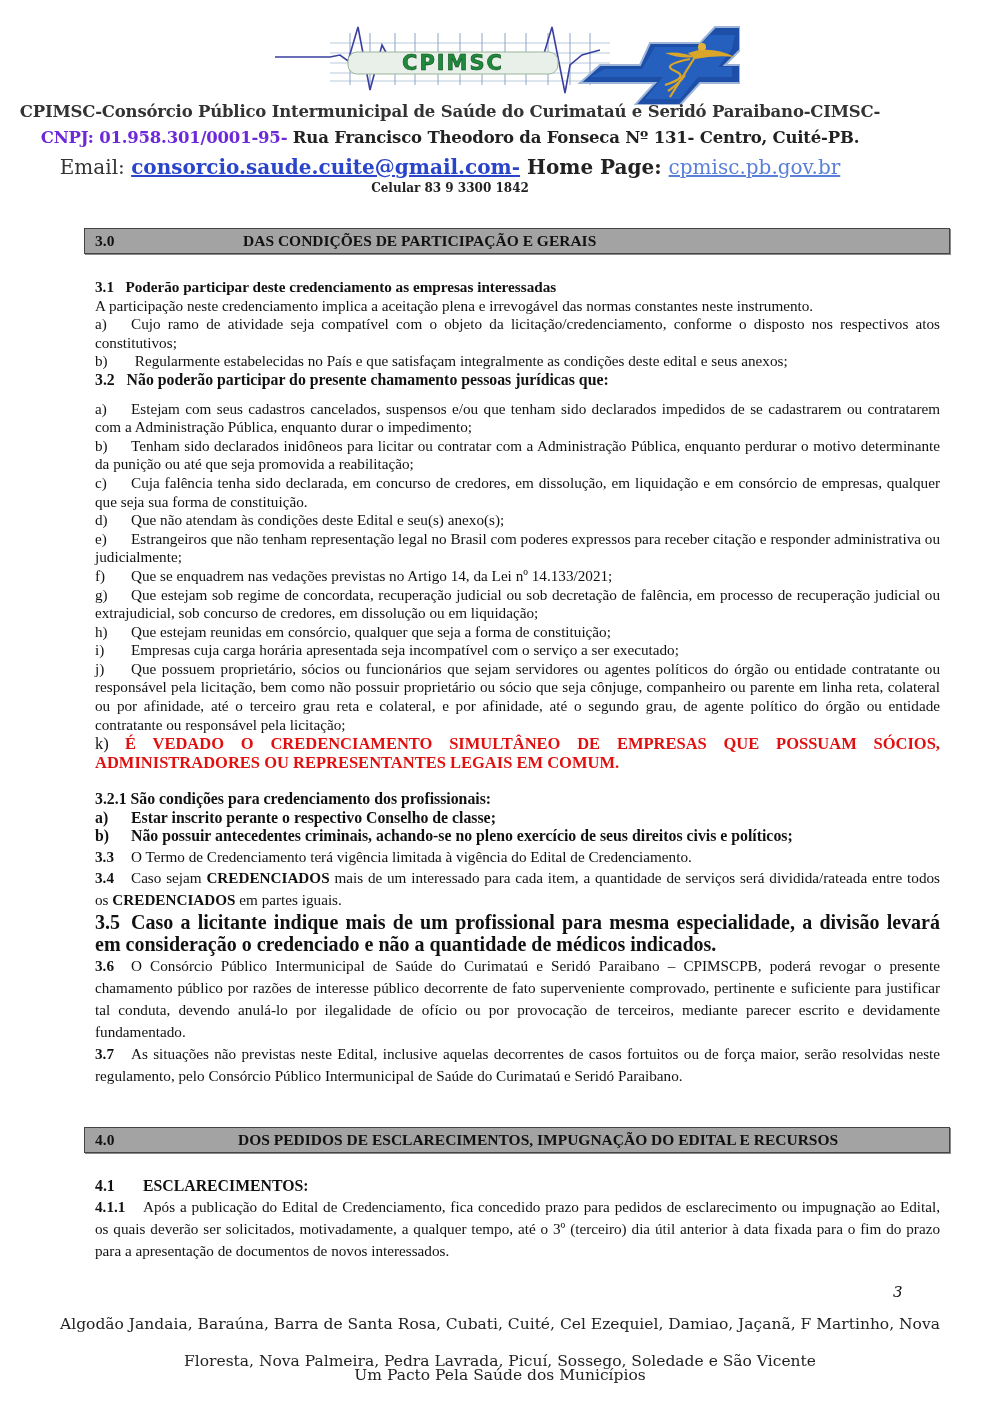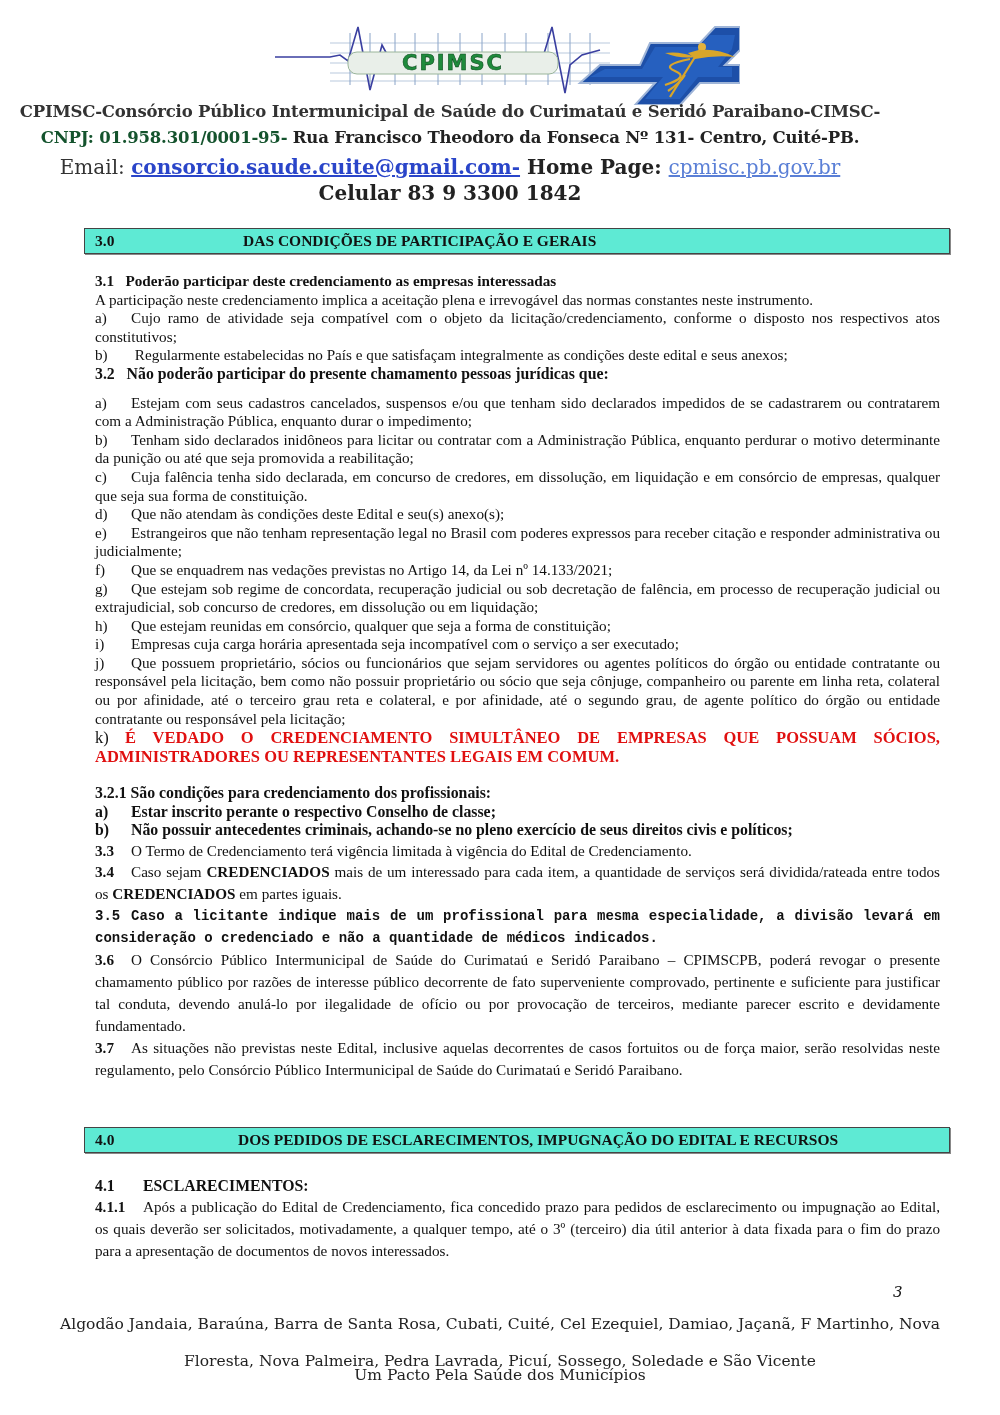--- a/index.html
+++ b/index.html
@@ -4,29 +4,29 @@
 <style>
   html, body { margin: 0; padding: 0; background: #ffffff; }
   body { width: 1000px; height: 1415px; position: relative; overflow: hidden; color: #111; font-family: "Liberation Serif", serif; }
 
   
   .logo { position: absolute; left: 270px; top: 15px; width: 470px; height: 90px; }
 
   .hdr { position: absolute; left: 0; width: 900px; text-align: center; font-family: "DejaVu Serif", serif; white-space: nowrap; }
   .hdr1 { top: 102px; font-size: 16.5px; font-weight: bold; color: #333; letter-spacing: -0.2px; }
   .hdr2 { top: 128px; font-size: 16.5px; font-weight: bold; color: #222; letter-spacing: -0.2px; }
-  .hdr2 .cnpj { color: #14532d; }
+  .hdr2 .cnpj { color: #6d28d9; }
   .hdr3 { top: 155px; font-size: 20px; color: #333; }
   .hdr3 .email { color: #2a45c9; font-weight: bold; text-decoration: underline; }
   .hdr3 .hp-label { font-weight: bold; color: #222; }
   .hdr3 .hp { color: #5a7fd6; text-decoration: underline; }
-  .hdr4 { top: 181px; font-size: 20px; font-weight: bold; color: #222; }
+  .hdr4 { top: 181px; font-size: 12px; font-weight: bold; color: #222; }
 
   
-  .secbar { position: absolute; left: 84px; width: 864px; height: 24px; background: #5eead4; border: 1px solid #444; box-shadow: 1px 1px 0 #888; font-weight: bold; font-size: 15.5px; font-family: "Liberation Serif", serif; }
+  .secbar { position: absolute; left: 84px; width: 864px; height: 24px; background: #a3a3a3; border: 1px solid #444; box-shadow: 1px 1px 0 #888; font-weight: bold; font-size: 15.5px; font-family: "Liberation Serif", serif; }
   .secbar .num { position: absolute; left: 10px; top: 3px; }
   .secbar .title { position: absolute; top: 3px; }
 
   
   .body { position: absolute; left: 95px; width: 845px; font-size: 15.2px; line-height: 18.6px; font-family: "Liberation Serif", serif; }
   .p { margin: 0; text-align: justify; }
   .b { font-weight: bold; }
   .red { color: #e01010; font-weight: bold; }
   .lbl { display: inline-block; width: 36px; }
   .sp { height: 18px; }
@@ -93,21 +93,21 @@
 <div class="hdr hdr3">
   <span>Email: </span><span class="email">consorcio.saude.cuite@gmail.com-</span><span class="hp-label"> Home Page: </span><span class="hp">cpmisc.pb.gov.br</span>
 </div>
 <div class="hdr hdr4">Celular 83 9 3300 1842</div>
 
 <div class="secbar" style="top:228px;">
   <span class="num">3.0</span>
   <span class="title" style="left:158px;">DAS CONDIÇÕES DE PARTICIPAÇÃO E GERAIS</span>
 </div>
 
-<div class="body" style="top:272px;">
+<div class="body" style="top:278px;">
   <p class="p b" style="white-space:pre;">3.1   Poderão participar deste credenciamento as empresas interessadas</p>
   <p class="p">A participação neste credenciamento implica a aceitação plena e irrevogável das normas constantes neste instrumento.</p>
   <p class="p"><span class="lbl">a)</span><span>Cujo ramo de atividade seja compatível com o objeto da licitação/credenciamento, conforme o disposto nos respectivos atos constitutivos;</span></p>
   <p class="p"><span class="lbl">b)</span><span> Regularmente estabelecidas no País e que satisfaçam integralmente as condições deste edital e seus anexos;</span></p>
 
   <p class="p b" style="font-size:15.8px; white-space:pre;">3.2   Não poderão participar do presente chamamento pessoas jurídicas que:</p>
   <p class="p gap3"><span class="lbl">a)</span><span>Estejam com seus cadastros cancelados, suspensos e/ou que tenham sido declarados impedidos de se cadastrarem ou contratarem com a Administração Pública, enquanto durar o impedimento;</span></p>
   <p class="p"><span class="lbl">b)</span><span>Tenham sido declarados inidôneos para licitar ou contratar com a Administração Pública, enquanto perdurar o motivo determinante da punição ou até que seja promovida a reabilitação;</span></p>
   <p class="p"><span class="lbl">c)</span><span>Cuja falência tenha sido declarada, em concurso de credores, em dissolução, em liquidação e em consórcio de empresas, qualquer que seja sua forma de constituição.</span></p>
   <p class="p"><span class="lbl">d)</span><span>Que não atendam às condições deste Edital e seu(s) anexo(s);</span></p>
@@ -120,21 +120,21 @@
   <p class="p" style="font-size:16.5px; line-height:19px;"><span class="lbl" style="width:30px;">k)</span><span class="red">É VEDADO O CREDENCIAMENTO SIMULTÂNEO DE EMPRESAS QUE POSSUAM SÓCIOS, ADMINISTRADORES OU REPRESENTANTES LEGAIS EM COMUM.</span></p>
 
   <div class="sp"></div>
 
   <p class="p b" style="font-size:15.8px;">3.2.1 São condições para credenciamento dos profissionais:</p>
   <p class="p b" style="font-size:15.8px;"><span class="lbl">a)</span><span>Estar inscrito perante o respectivo Conselho de classe;</span></p>
   <p class="p b" style="font-size:15.8px;"><span class="lbl">b)</span><span>Não possuir antecedentes criminais, achando-se no pleno exercício de seus direitos civis e políticos;</span></p>
 
   <p class="p" style="line-height:21px;"><span class="b" style="display:inline-block;width:36px;">3.3</span><span>O Termo de Credenciamento terá vigência limitada à vigência do Edital de Credenciamento.</span></p>
   <p class="p" style="line-height:22px;"><span class="b" style="display:inline-block;width:36px;">3.4</span><span>Caso sejam </span><span class="b">CREDENCIADOS</span><span> mais de um interessado para cada item, a quantidade de serviços será dividida/rateada entre todos os </span><span class="b">CREDENCIADOS</span><span> em partes iguais.</span></p>
-  <p class="p b" style="line-height:22px; font-size:14px;font-family:Liberation Mono, monospace;"><span style="display:inline-block;width:36px;">3.5</span><span>Caso a licitante indique mais de um profissional para mesma especialidade, a divisão levará em consideração o credenciado e não a quantidade de médicos indicados.</span></p>
+  <p class="p b" style="line-height:22px; font-size:20px;"><span style="display:inline-block;width:36px;">3.5</span><span>Caso a licitante indique mais de um profissional para mesma especialidade, a divisão levará em consideração o credenciado e não a quantidade de médicos indicados.</span></p>
   <p class="p" style="line-height:22px;"><span class="b" style="display:inline-block;width:36px;">3.6</span><span>O Consórcio Público Intermunicipal de Saúde do Curimataú e Seridó Paraibano – CPIMSCPB, poderá revogar o presente chamamento público por razões de interesse público decorrente de fato superveniente comprovado, pertinente e suficiente para justificar tal conduta, devendo anulá-lo por ilegalidade de ofício ou por provocação de terceiros, mediante parecer escrito e devidamente fundamentado.</span></p>
   <p class="p" style="line-height:22px;"><span class="b" style="display:inline-block;width:36px;">3.7</span><span>As situações não previstas neste Edital, inclusive aquelas decorrentes de casos fortuitos ou de força maior, serão resolvidas neste regulamento, pelo Consórcio Público Intermunicipal de Saúde do Curimataú e Seridó Paraibano.</span></p>
 </div>
 
 <div class="secbar" style="top:1127px;">
   <span class="num">4.0</span>
   <span class="title" style="left:153px;">DOS PEDIDOS DE ESCLARECIMENTOS, IMPUGNAÇÃO DO EDITAL E RECURSOS</span>
 </div>
 
 <div class="body" style="top:1177px;">

